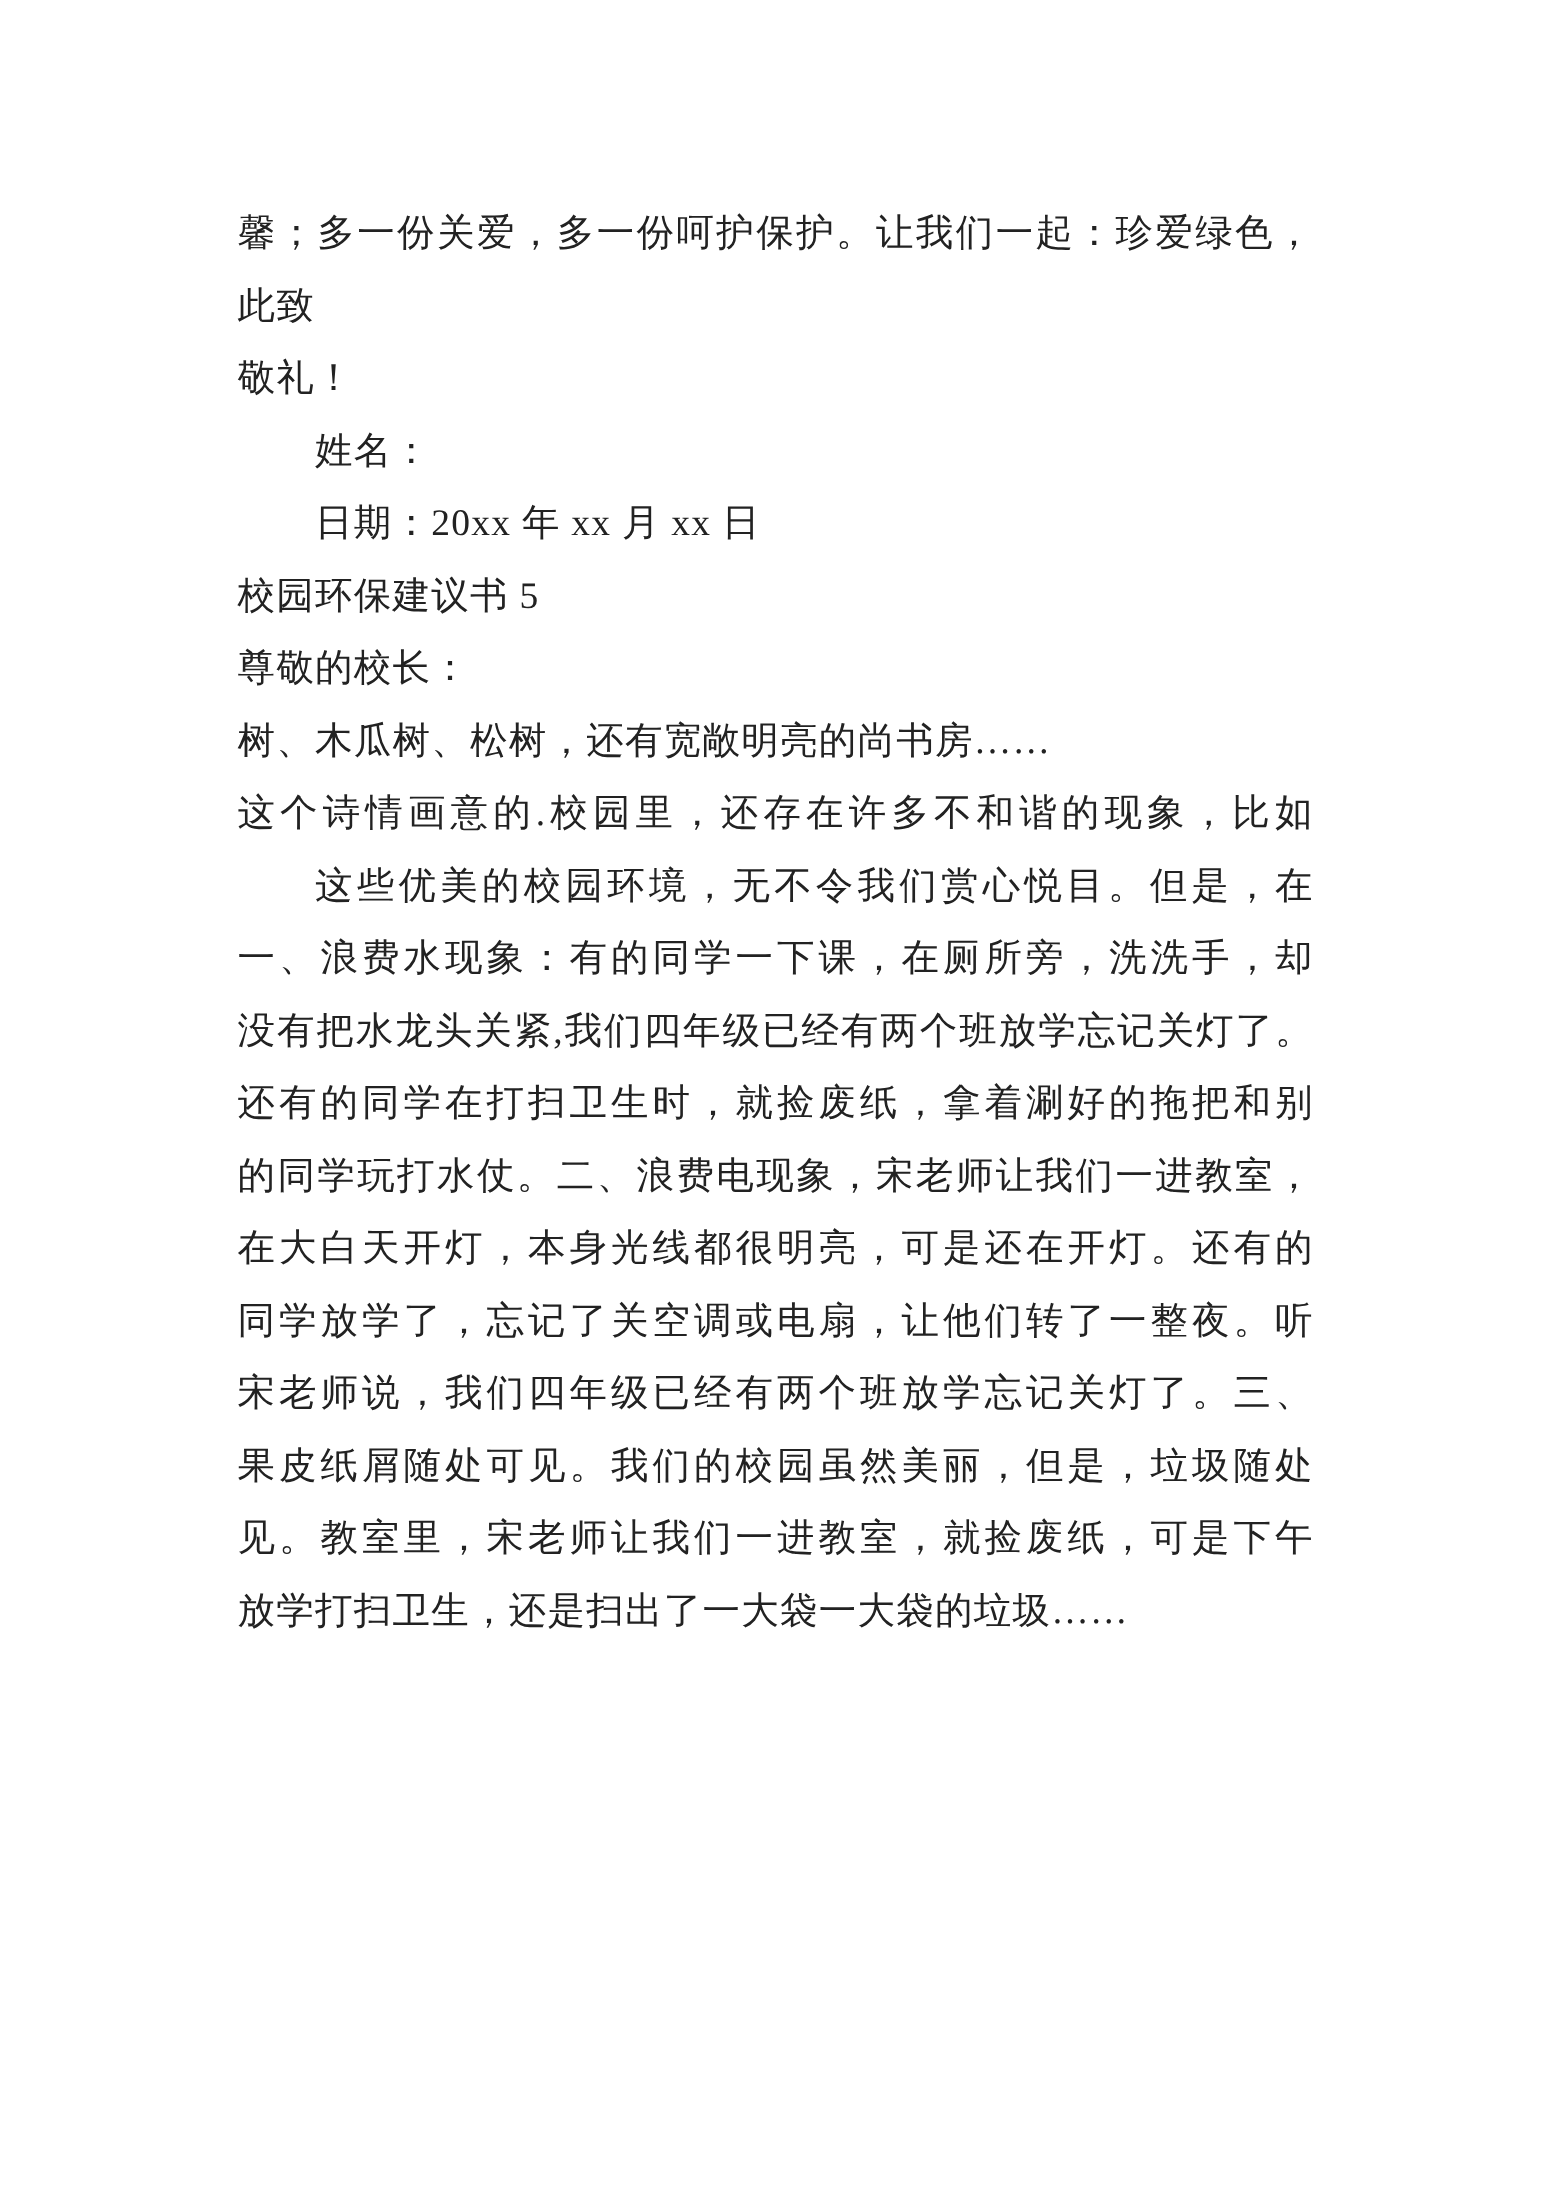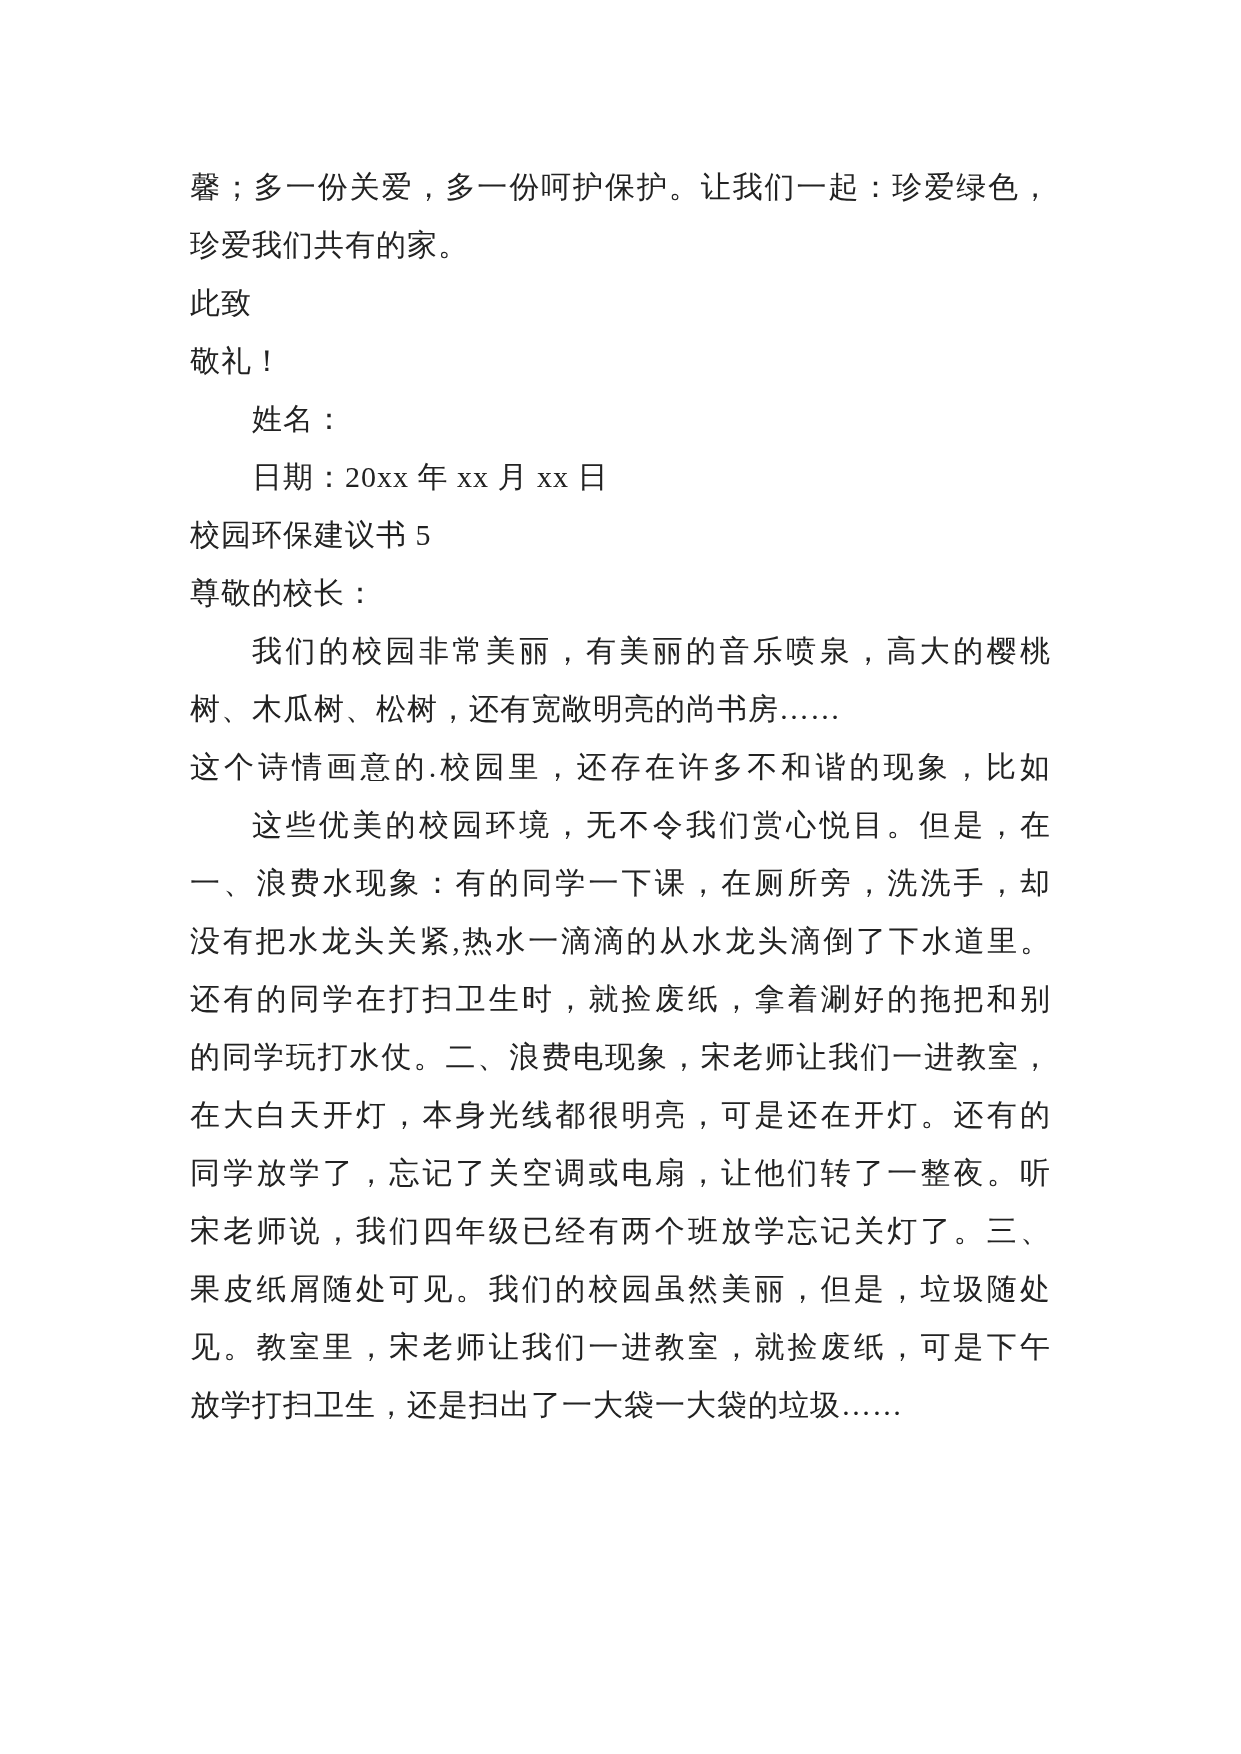--- a/index.html
+++ b/index.html
@@ -41,33 +41,31 @@
   .line.indent {
     padding-left: 62px;
   }
 </style>
 </head>
 <body>
 
 <div class="page">
   <div class="text-block">
       <div class="line justify">馨；多一份关爱，多一份呵护保护。让我们一起：珍爱绿色，</div>
-      <div class="line">珍爱我们共有的家。</div>
       <div class="line">此致</div>
       <div class="line">敬礼！</div>
       <div class="line indent">姓名：</div>
       <div class="line indent">日期：20xx 年 xx 月 xx 日</div>
       <div class="line">校园环保建议书 5</div>
       <div class="line">尊敬的校长：</div>
-      <div class="line justify indent">我们的校园非常美丽，有美丽的音乐喷泉，高大的樱桃</div>
       <div class="line">树、木瓜树、松树，还有宽敞明亮的尚书房……</div>
       <div class="line justify">这个诗情画意的.校园里，还存在许多不和谐的现象，比如</div>
       <div class="line justify indent">这些优美的校园环境，无不令我们赏心悦目。但是，在</div>
       <div class="line justify">一、浪费水现象：有的同学一下课，在厕所旁，洗洗手，却</div>
-      <div class="line justify">没有把水龙头关紧,热水一滴滴的从水龙头滴倒了下水道里。</div>
+      <div class="line justify">没有把水龙头关紧,我们四年级已经有两个班放学忘记关灯了。</div>
       <div class="line justify">还有的同学在打扫卫生时，就捡废纸，拿着涮好的拖把和别</div>
       <div class="line justify">的同学玩打水仗。二、浪费电现象，宋老师让我们一进教室，</div>
       <div class="line justify">在大白天开灯，本身光线都很明亮，可是还在开灯。还有的</div>
       <div class="line justify">同学放学了，忘记了关空调或电扇，让他们转了一整夜。听</div>
       <div class="line justify">宋老师说，我们四年级已经有两个班放学忘记关灯了。三、</div>
       <div class="line justify">果皮纸屑随处可见。我们的校园虽然美丽，但是，垃圾随处</div>
       <div class="line justify">见。教室里，宋老师让我们一进教室，就捡废纸，可是下午</div>
       <div class="line">放学打扫卫生，还是扫出了一大袋一大袋的垃圾……</div>
     </div>
 </div>

